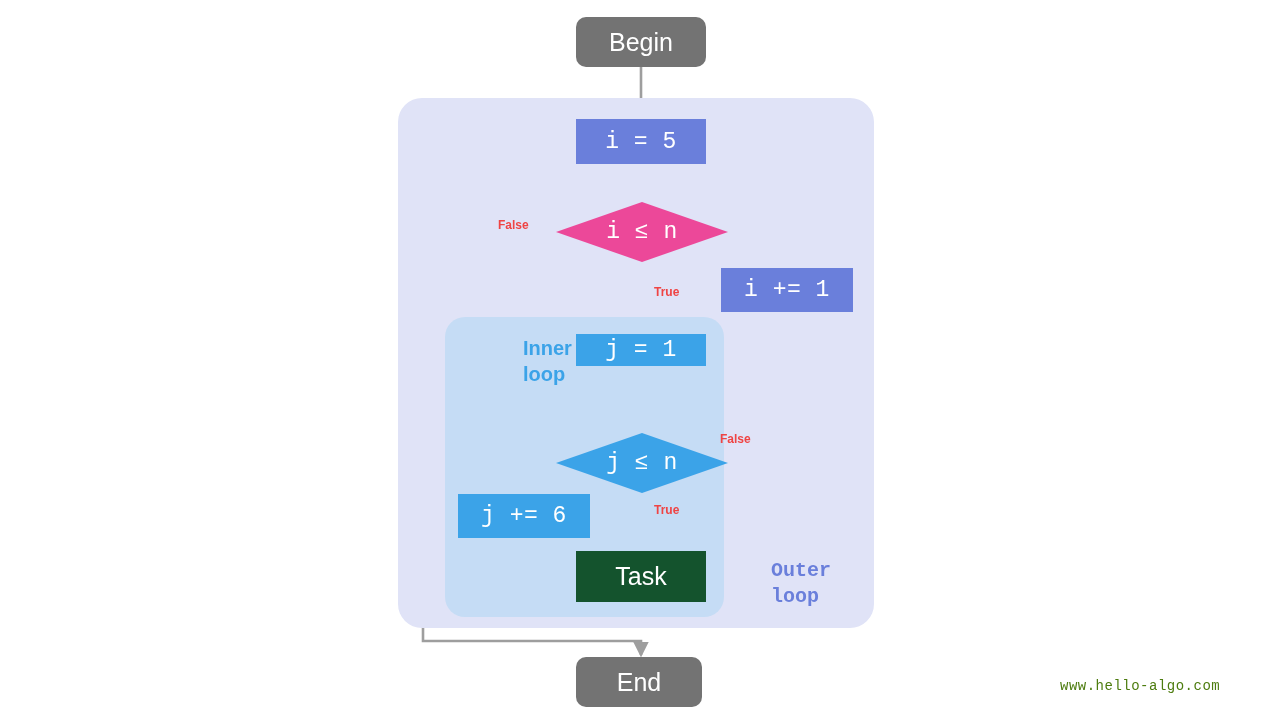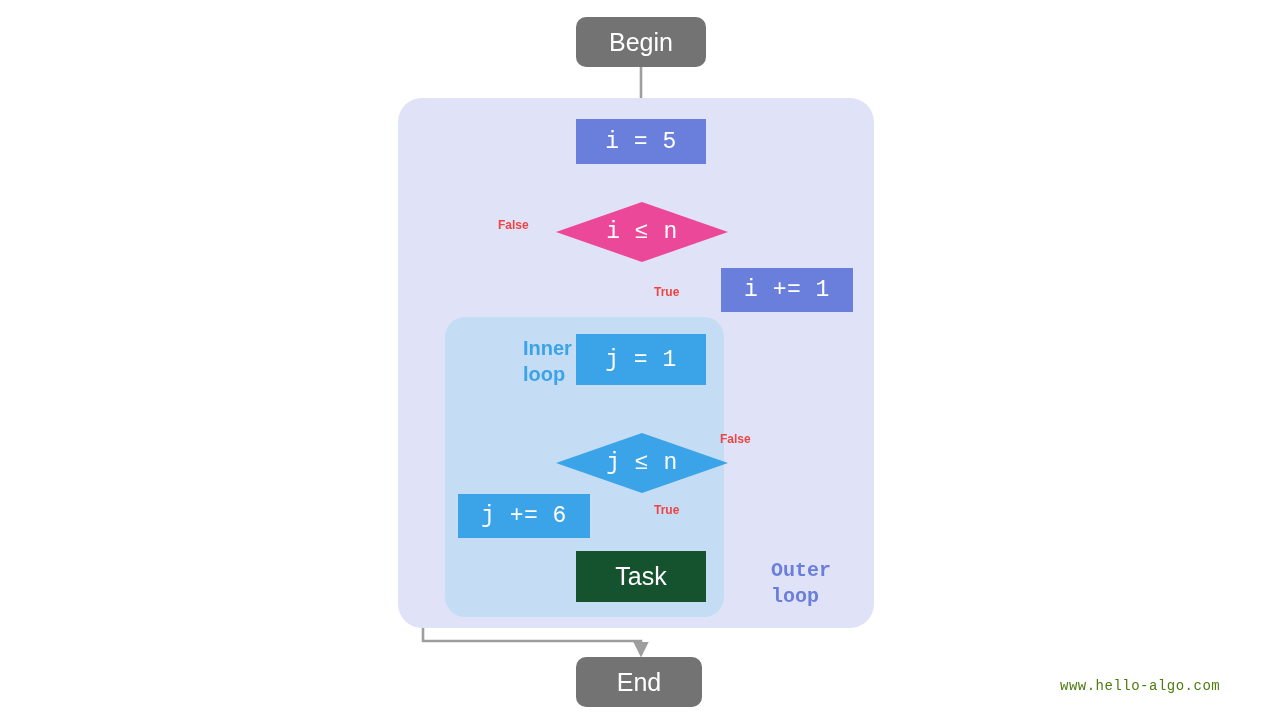--- a/index.html
+++ b/index.html
@@ -75,21 +75,21 @@
   .node-i-init { left: 576px; top: 119px; width: 130px; height: 45px; }
   .node-i-inc  { left: 721px; top: 268px; width: 132px; height: 44px; }
 
   .node-proc-inner {
     background: #3ba3e8;
     font-family: "Liberation Mono", "DejaVu Sans Mono", monospace;
     font-size: 23px;
     font-weight: 400;
     letter-spacing: 0.5px;
   }
-  .node-j-init { left: 576px; top: 334px; width: 130px; height: 51px; }
+  .node-j-init { left: 576px; top: 334px; width: 130px; height: 32px; }
   .node-j-inc  { left: 458px; top: 494px; width: 132px; height: 44px; }
 
   .node-task {
     left: 576px; top: 551px; width: 130px; height: 51px;
     background: #14532d;
     font-family: "Liberation Sans", sans-serif;
     font-size: 25px;
     font-weight: 400;
   }
 

